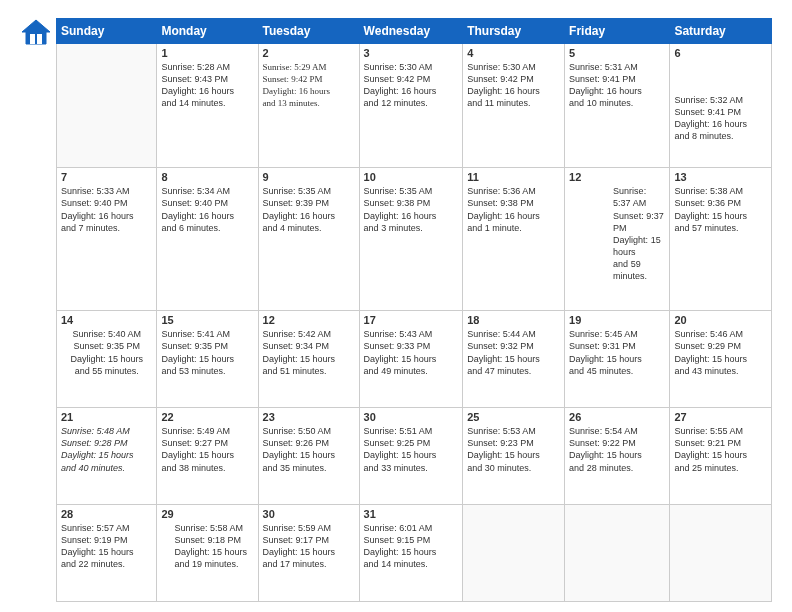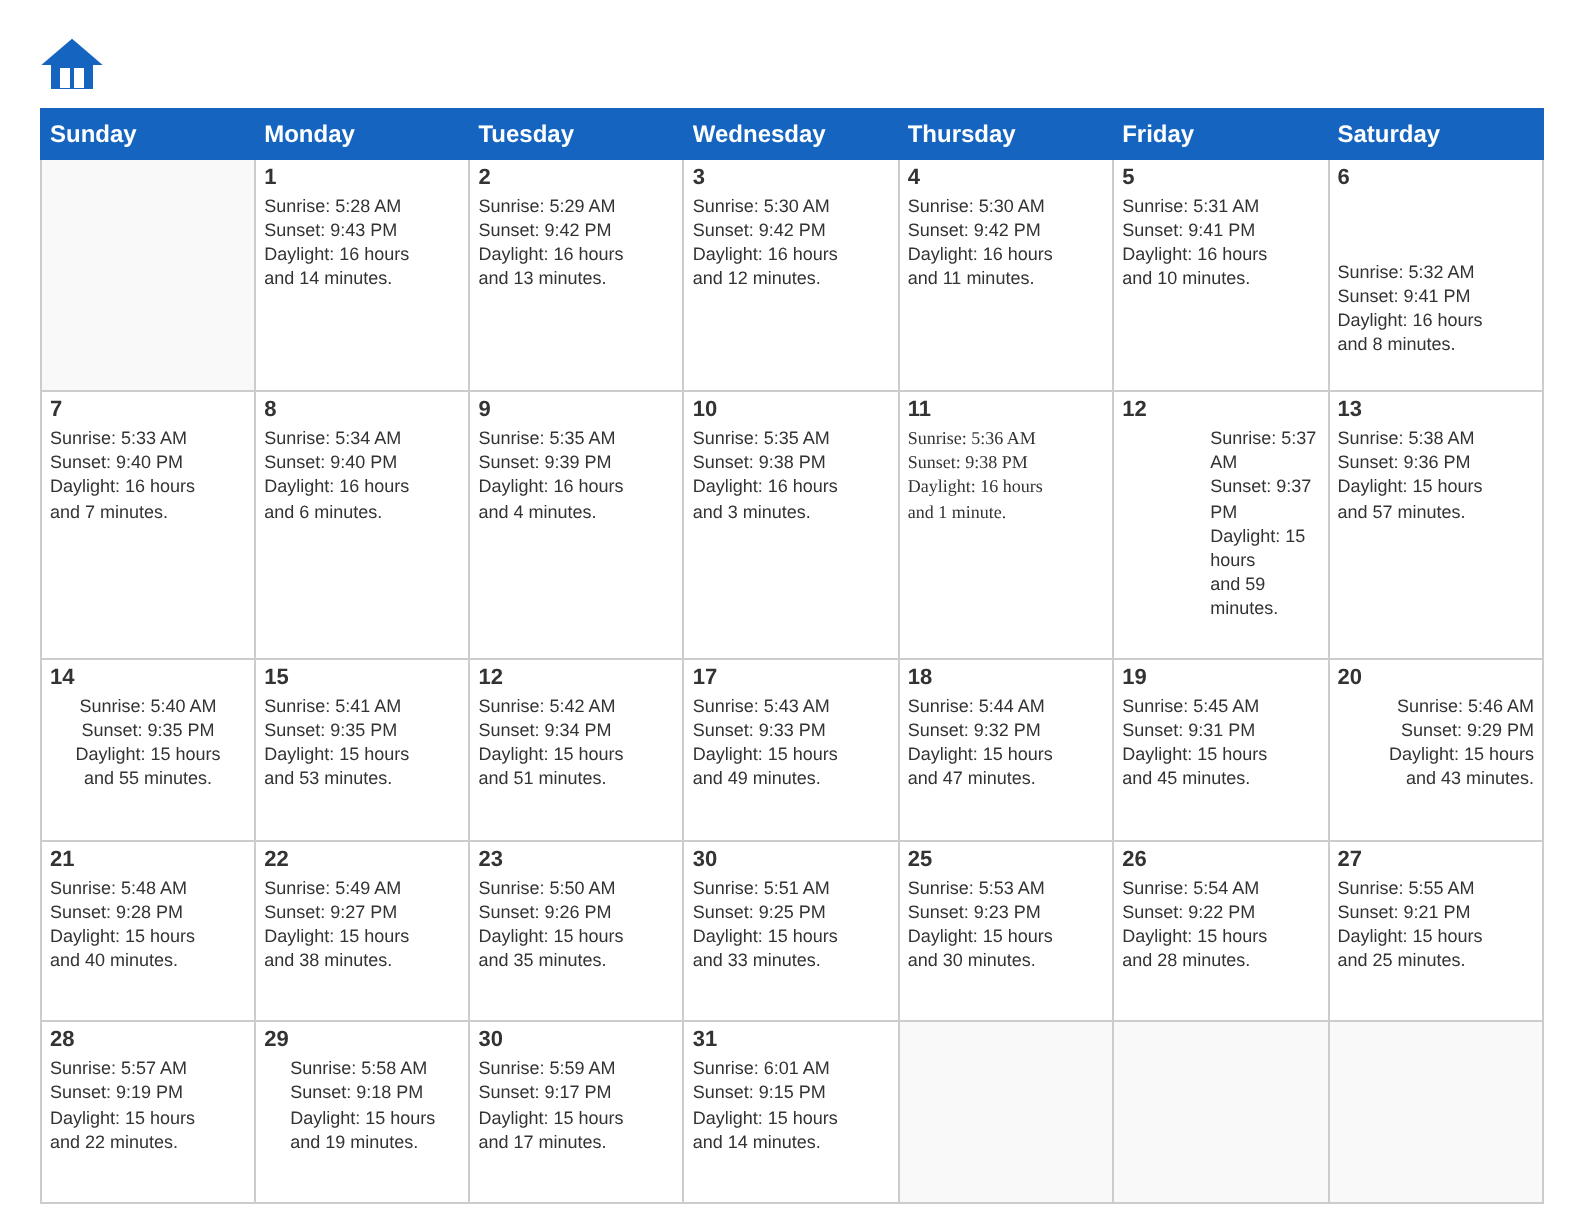--- a/index.html
+++ b/index.html
@@ -8,21 +8,20 @@
       background: #fff;
       width: 792px;
       height: 612px;
       overflow: hidden;
     }
     .page {
       width: 792px;
       height: 612px;
       padding: 18px 20px 10px 20px;
       display: flex;
-      flex-direction: column;
     }
     .header {
       display: flex;
       justify-content: space-between;
       align-items: flex-start;
       margin-bottom: 8px;
     }
     .logo {
       display: flex;
       align-items: center;
@@ -139,21 +138,21 @@
           <td class="empty"></td>
           <td>
             <span class="day-num">1</span>
             <div class="day-info" style="white-space: pre-line;">Sunrise: 5:28 AM
 Sunset: 9:43 PM
 Daylight: 16 hours
 and 14 minutes.</div>
           </td>
           <td>
             <span class="day-num">2</span>
-            <div class="day-info" style="white-space: pre-line;">Sunrise: 5:29 AM
+            <div class="day-info" style="white-space: pre-line; font-family: Liberation Serif, serif;">Sunrise: 5:29 AM
 Sunset: 9:42 PM
 Daylight: 16 hours
 and 13 minutes.</div>
           </td>
           <td>
             <span class="day-num">3</span>
             <div class="day-info" style="white-space: pre-line;">Sunrise: 5:30 AM
 Sunset: 9:42 PM
 Daylight: 16 hours
 and 12 minutes.</div>
@@ -204,21 +203,21 @@
           </td>
           <td>
             <span class="day-num">10</span>
             <div class="day-info" style="white-space: pre-line;">Sunrise: 5:35 AM
 Sunset: 9:38 PM
 Daylight: 16 hours
 and 3 minutes.</div>
           </td>
           <td>
             <span class="day-num">11</span>
-            <div class="day-info" style="white-space: pre-line; font-family: Liberation Serif, serif;">Sunrise: 5:36 AM
+            <div class="day-info" style="white-space: pre-line;">Sunrise: 5:36 AM
 Sunset: 9:38 PM
 Daylight: 16 hours
 and 1 minute.</div>
           </td>
           <td>
             <span class="day-num">12</span>
             <div class="day-info" style="white-space: pre-line; margin-left: 44px;">Sunrise: 5:37 AM
 Sunset: 9:37 PM
 Daylight: 15 hours
 and 59 minutes.</div>
@@ -269,30 +268,30 @@
           </td>
           <td>
             <span class="day-num">19</span>
             <div class="day-info" style="white-space: pre-line;">Sunrise: 5:45 AM
 Sunset: 9:31 PM
 Daylight: 15 hours
 and 45 minutes.</div>
           </td>
           <td>
             <span class="day-num">20</span>
-            <div class="day-info" style="white-space: pre-line; text-align: right;">Sunrise: 5:46 AM
+            <div class="day-info" style="white-space: pre-line;">Sunrise: 5:46 AM
 Sunset: 9:29 PM
 Daylight: 15 hours
 and 43 minutes.</div>
           </td>
         </tr>
         <tr>
           <td>
             <span class="day-num">21</span>
-            <div class="day-info" style="white-space: pre-line;">Sunrise: 5:48 AM
+            <div class="day-info" style="white-space: pre-line; font-style: italic;">Sunrise: 5:48 AM
 Sunset: 9:28 PM
 Daylight: 15 hours
 and 40 minutes.</div>
           </td>
           <td>
             <span class="day-num">22</span>
             <div class="day-info" style="white-space: pre-line;">Sunrise: 5:49 AM
 Sunset: 9:27 PM
 Daylight: 15 hours
 and 38 minutes.</div>

